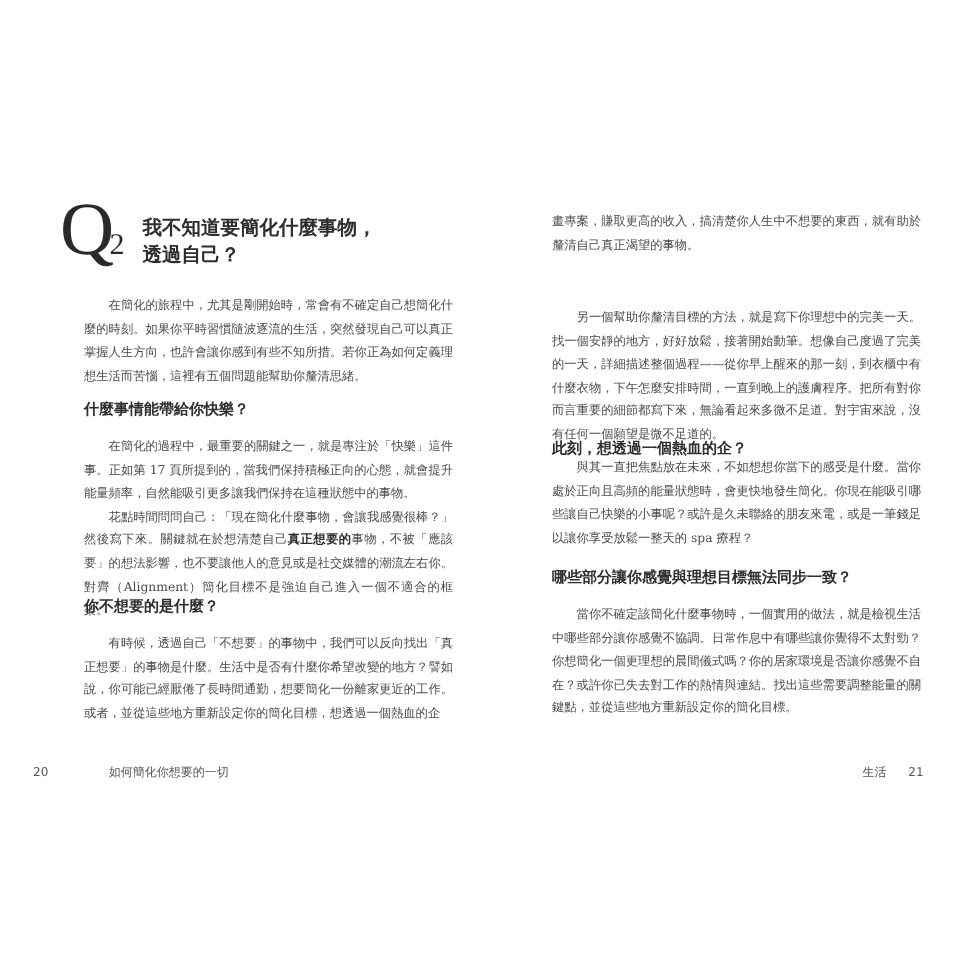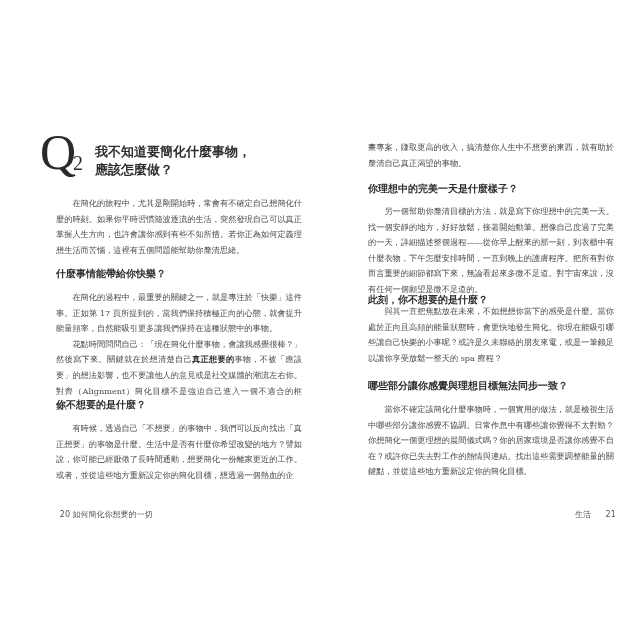--- a/index.html
+++ b/index.html
@@ -32,39 +32,39 @@
     p.para { margin: 0; text-indent: 2em; text-align: justify; white-space: normal; }
     p.para.cont { text-indent: 0; }
     h3.sub {
       margin: 0; font-family: "DejaVu Sans", sans-serif; font-weight: bold; font-size: 10px;
       line-height: 14px; color: #2e2e2e; position: absolute;
     }
     .block { position: absolute; }
 
     .folio {
       position: absolute; top: 509px; font-family: "DejaVu Sans", sans-serif;
-      font-size: 8px; color: #555; line-height: 12px; text-align: right;
+      font-size: 8px; color: #555; line-height: 12px;
     }
     .folio .num { display: inline-block; }
     .folio.left-folio { left: 22px; }
     .folio.left-folio .num { width: 48px; }
     .folio.right-folio { left: 575px; }
     .folio.right-folio .title { margin-right: 12px; }
     strong.em { font-weight: bold; color: #2e2e2e; }
   </style>
 </head>
 <body>
 
 <div class="page left">
   <div class="q-block">
     <span class="q-letter">Q</span>
     <span class="q-num">2</span>
     <h2 class="q-title">
       <span>我不知道要簡化什麼事物，</span><br>
-      <span>應該怎麼做？</span>
+      <span>透過自己？</span>
     </h2>
   </div>
 
   <div class="text-col block" style="top:196px;">
     <p class="para">在簡化的旅程中，尤其是剛開始時，常會有不確定自己想簡化什麼的時刻。如果你平時習慣隨波逐流的生活，突然發現自己可以真正掌握人生方向，也許會讓你感到有些不知所措。若你正為如何定義理想生活而苦惱，這裡有五個問題能幫助你釐清思緒。</p>
   </div>
 
   <h3 class="sub" style="left:56px; top:267px;">什麼事情能帶給你快樂？</h3>
 
   <div class="text-col block" style="top:290px;">
@@ -82,27 +82,26 @@
     <span class="num">20</span>
     <span class="title">如何簡化你想要的一切</span>
   </div>
 </div>
 
 <div class="page right" style="left:0; width:640px;">
   <div class="text-col block" style="top:140px;">
     <p class="para cont">畫專案，賺取更高的收入，搞清楚你人生中不想要的東西，就有助於釐清自己真正渴望的事物。</p>
   </div>
 
-  <h3 class="sub" style="left:368px; top:182px;">你理想中的完美一天是什麼樣子？</h3>
 
   <div class="text-col block" style="top:204px;">
     <p class="para">另一個幫助你釐清目標的方法，就是寫下你理想中的完美一天。找一個安靜的地方，好好放鬆，接著開始動筆。想像自己度過了完美的一天，詳細描述整個過程——從你早上醒來的那一刻，到衣櫃中有什麼衣物，下午怎麼安排時間，一直到晚上的護膚程序。把所有對你而言重要的細節都寫下來，無論看起來多微不足道。對宇宙來說，沒有任何一個願望是微不足道的。</p>
   </div>
 
-  <h3 class="sub" style="left:368px; top:293px;">此刻，你不想要的是什麼？</h3>
+  <h3 class="sub" style="left:368px; top:293px;">此刻，想透過一個熱血的企？</h3>
 
   <div class="text-col block" style="top:304px;">
     <p class="para">與其一直把焦點放在未來，不如想想你當下的感受是什麼。當你處於正向且高頻的能量狀態時，會更快地發生簡化。你現在能吸引哪些讓自己快樂的小事呢？或許是久未聯絡的朋友來電，或是一筆錢足以讓你享受放鬆一整天的 spa 療程？</p>
   </div>
 
   <h3 class="sub" style="left:368px; top:379px;">哪些部分讓你感覺與理想目標無法同步一致？</h3>
 
   <div class="text-col block" style="top:402px;">
     <p class="para">當你不確定該簡化什麼事物時，一個實用的做法，就是檢視生活中哪些部分讓你感覺不協調。日常作息中有哪些讓你覺得不太對勁？你想簡化一個更理想的晨間儀式嗎？你的居家環境是否讓你感覺不自在？或許你已失去對工作的熱情與連結。找出這些需要調整能量的關鍵點，並從這些地方重新設定你的簡化目標。</p>
   </div>

